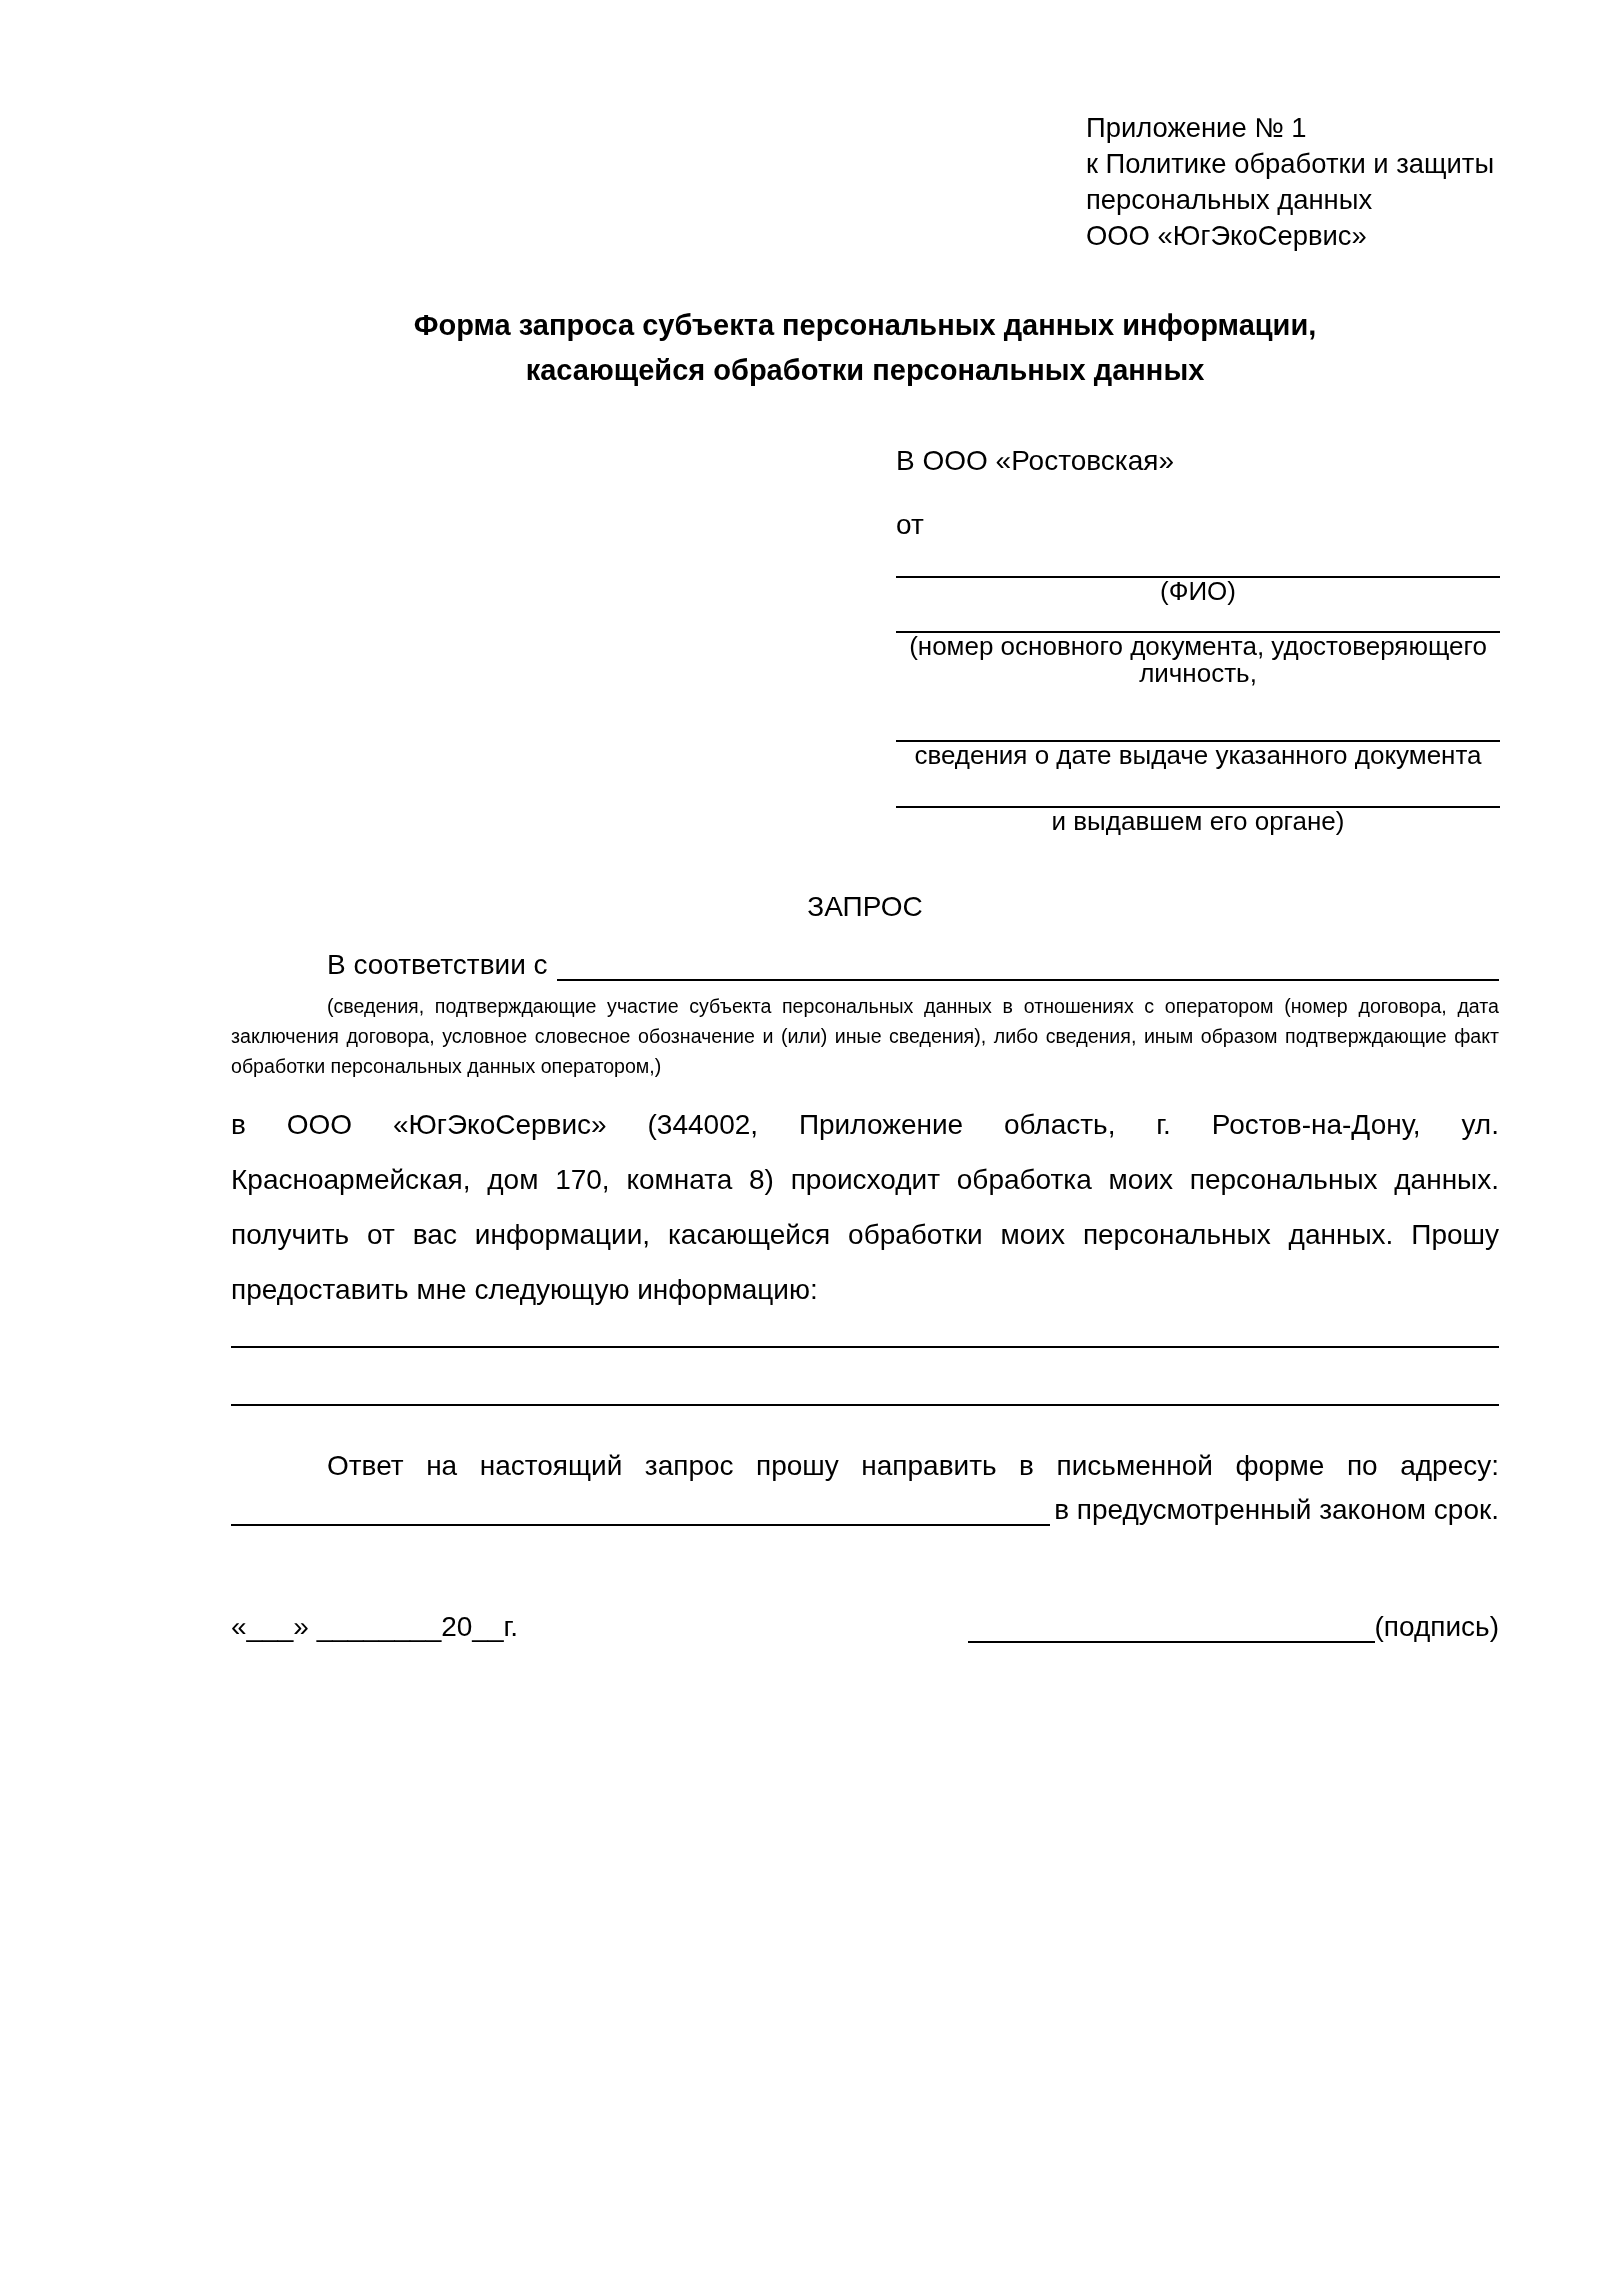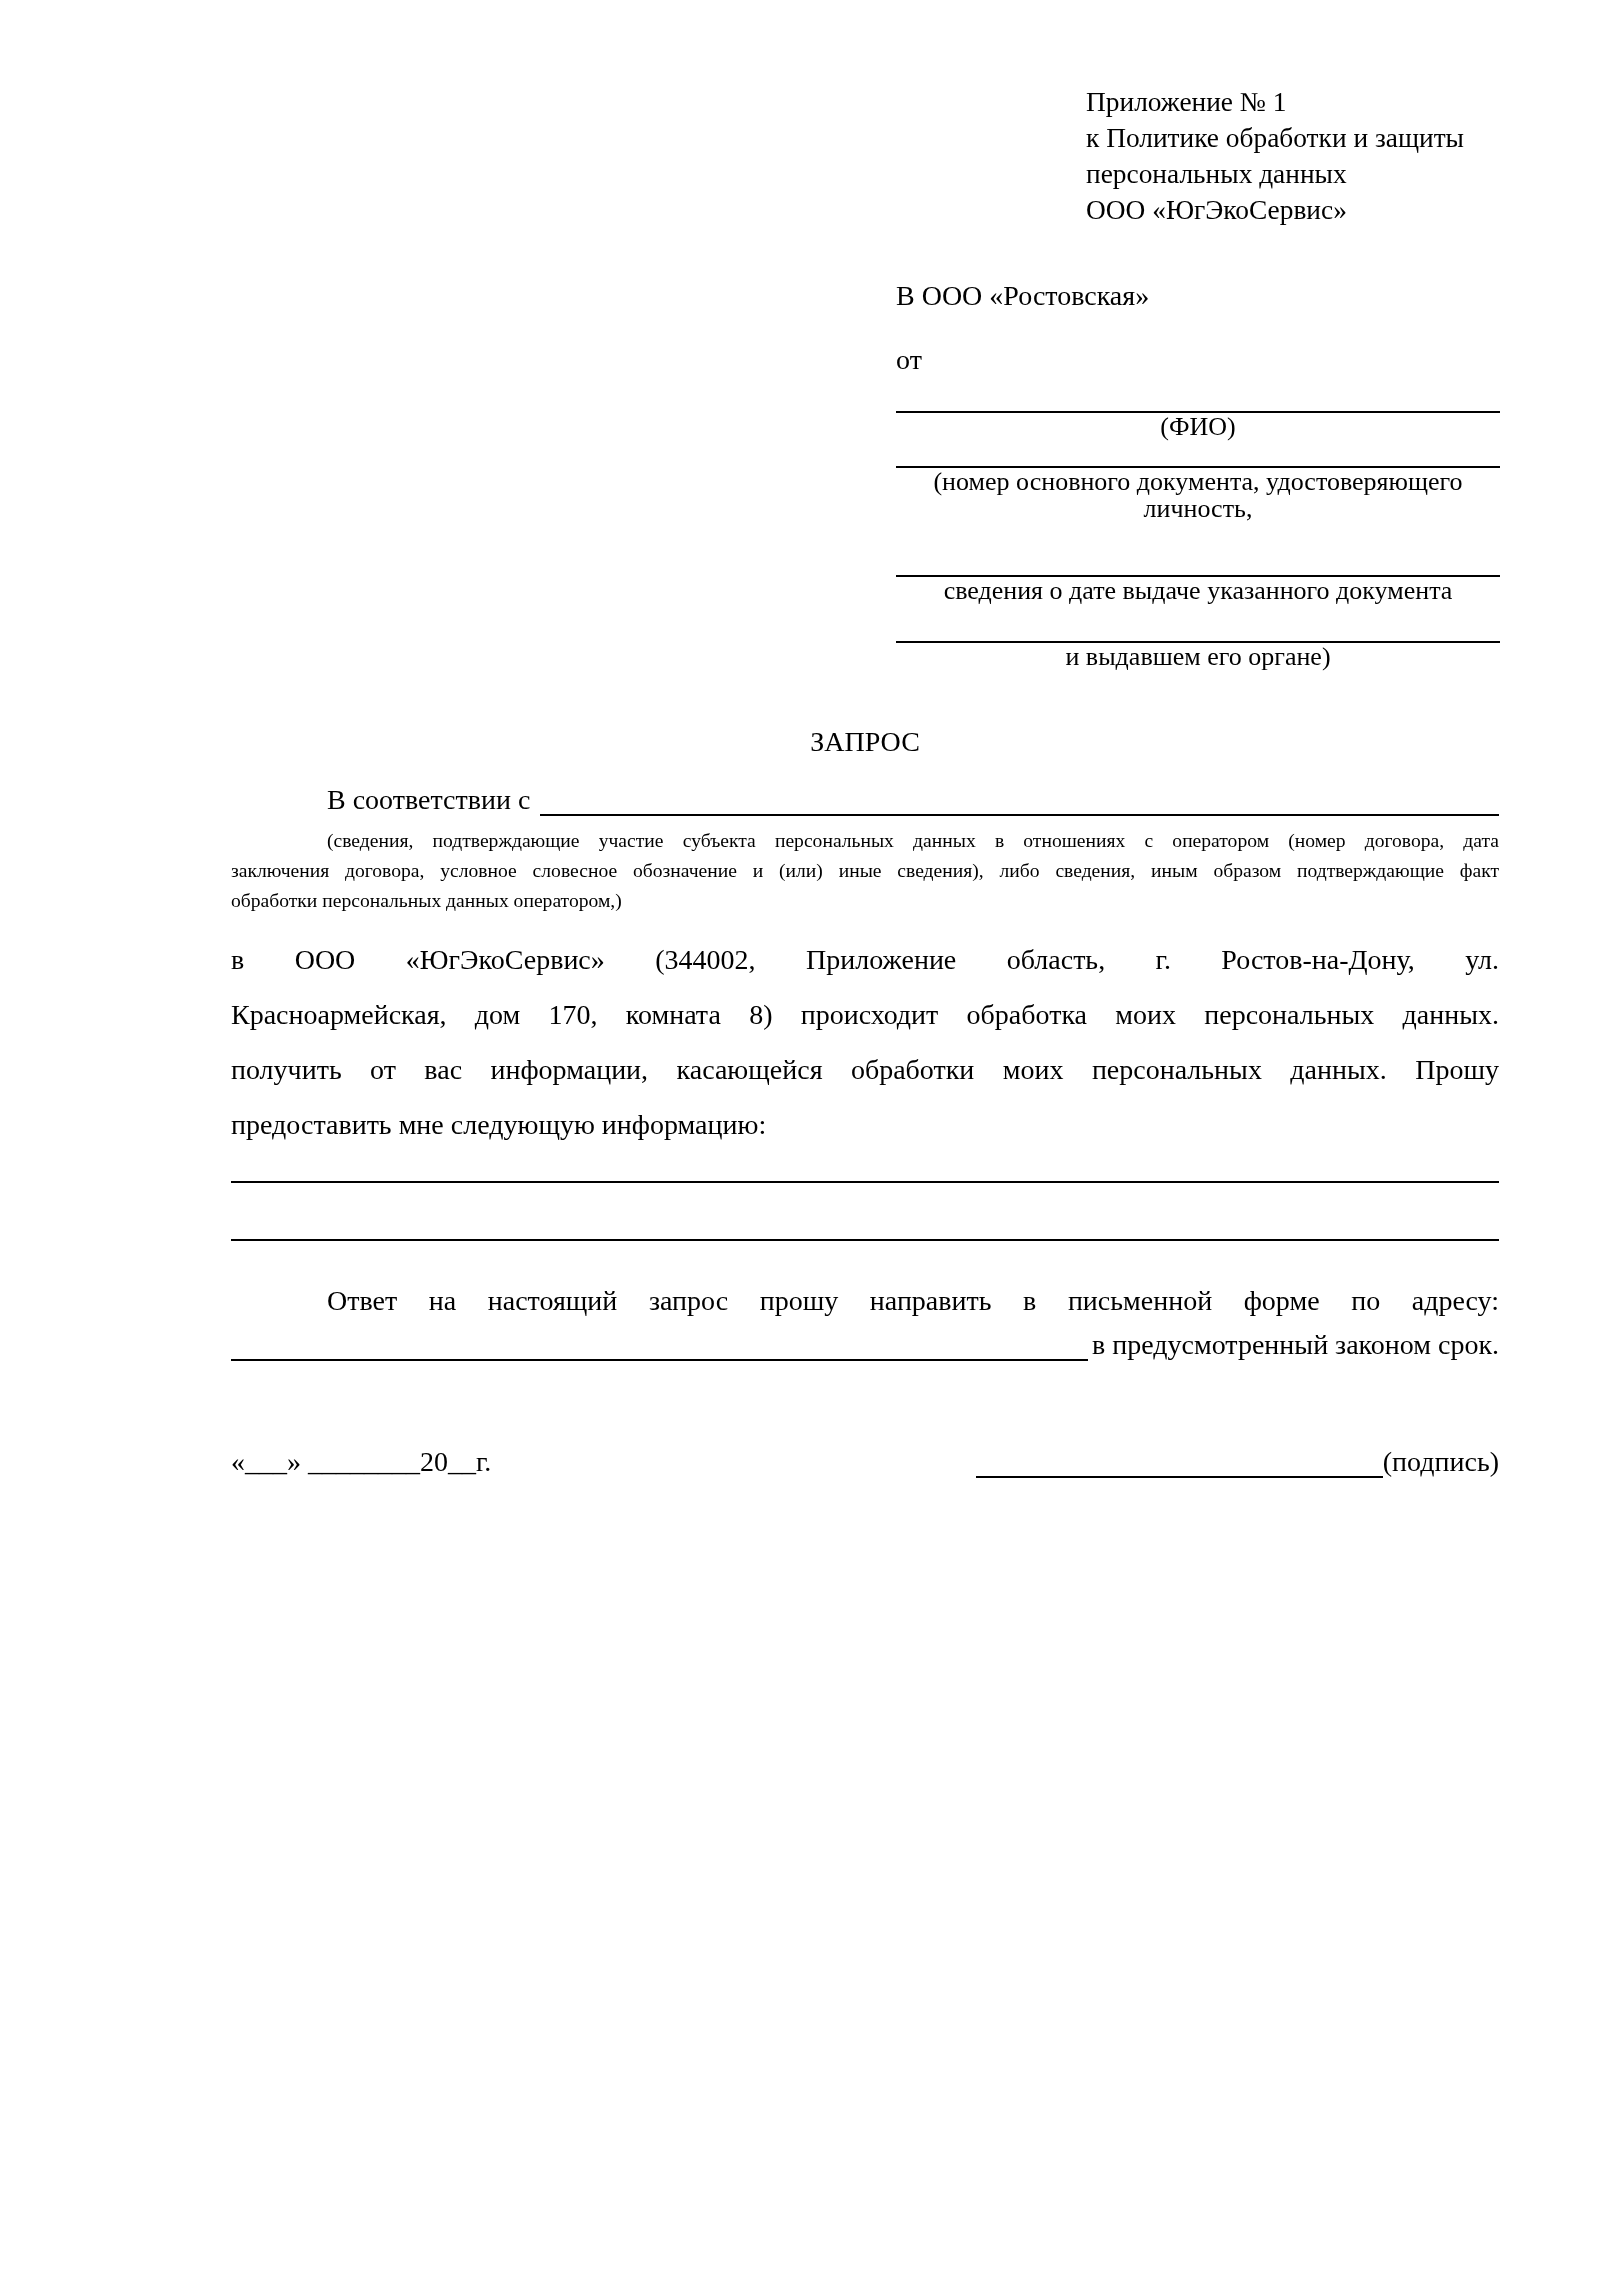--- a/index.html
+++ b/index.html
@@ -3,22 +3,22 @@
 <meta charset="utf-8">
 <style>
   html, body { margin: 0; padding: 0; background: #ffffff; }
   .page {
     position: relative;
     width: 1621px;
     height: 2293px;
     box-sizing: border-box;
     background: #ffffff;
     color: #000000;
-    font-family: Liberation Serif, serif;
-    padding: 84px 122px 0 231px;
+    font-family: Liberation Sans, sans-serif;
+    padding: 110px 122px 0 231px;
     overflow: hidden;
   }
   
   .appendix {
     margin-left: 855px;
     font-size: 27.4px;
     line-height: 36px;
     text-align: left;
   }
   
@@ -134,20 +134,24 @@
 
 <div class="page">
 
   <div class="appendix">
     <div>Приложение № 1</div>
     <div>к Политике обработки и защиты</div>
     <div>персональных данных</div>
     <div>ООО «ЮгЭкоСервис»</div>
   </div>
 
+  <div class="doc-title">
+    <div>Форма запроса субъекта персональных данных информации,</div>
+    <div>касающейся обработки персональных данных</div>
+  </div>
 
   <div class="applicant">
     <div class="applicant-to">В ООО «Ростовская»</div>
     <div class="applicant-from">от</div>
 
     <div class="field-line f1"></div>
     <div class="field-caption">(ФИО)</div>
 
     <div class="field-line f2"></div>
     <div class="field-caption">(номер основного документа, удостоверяющего личность,</div>

